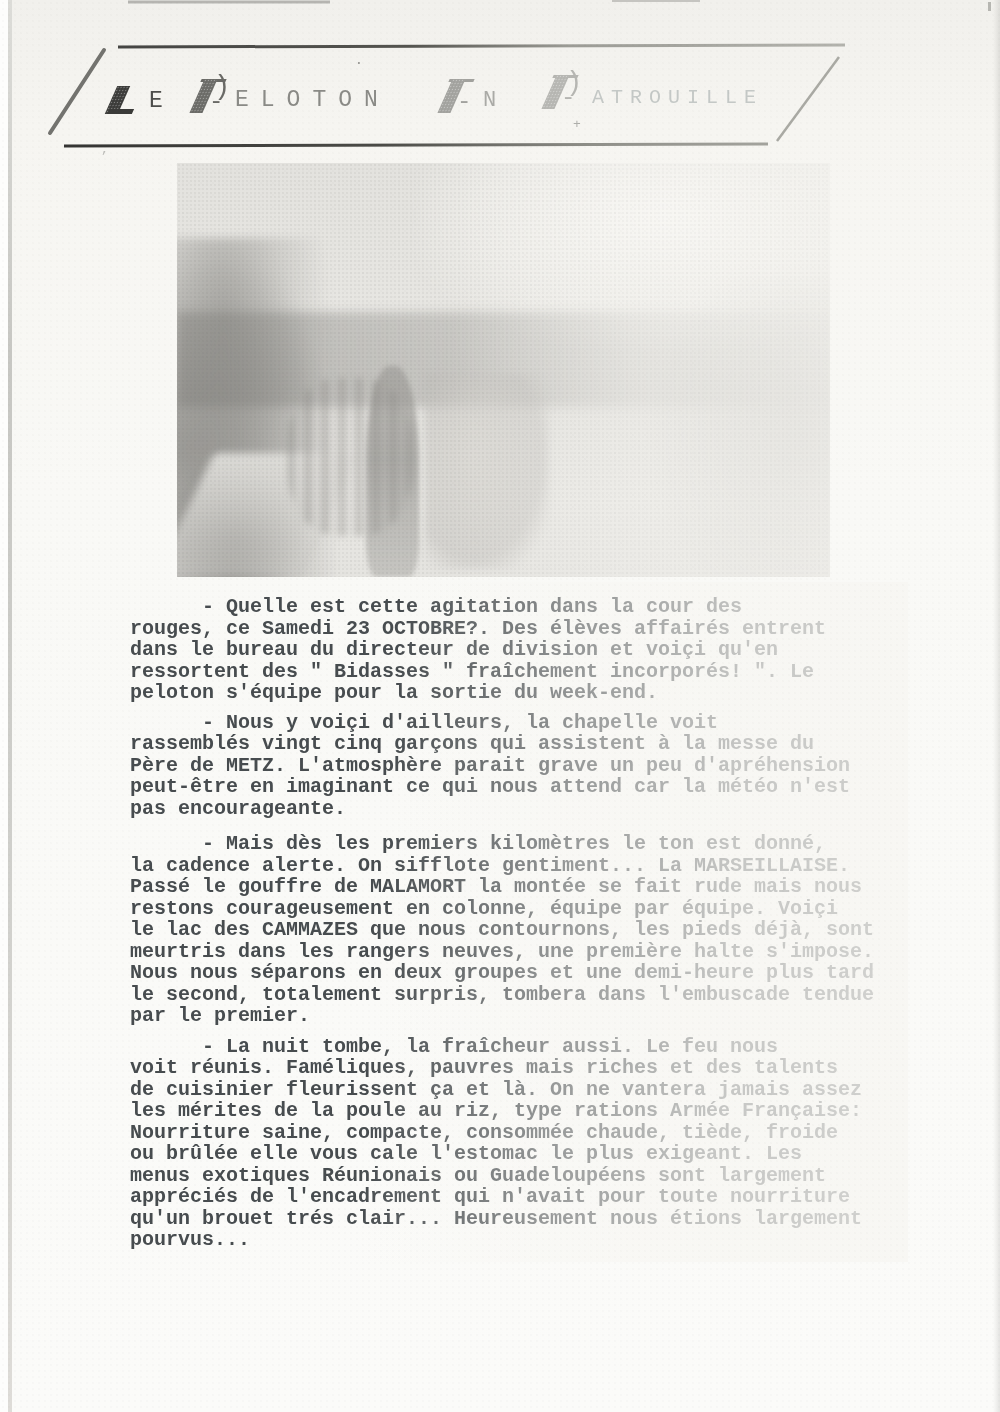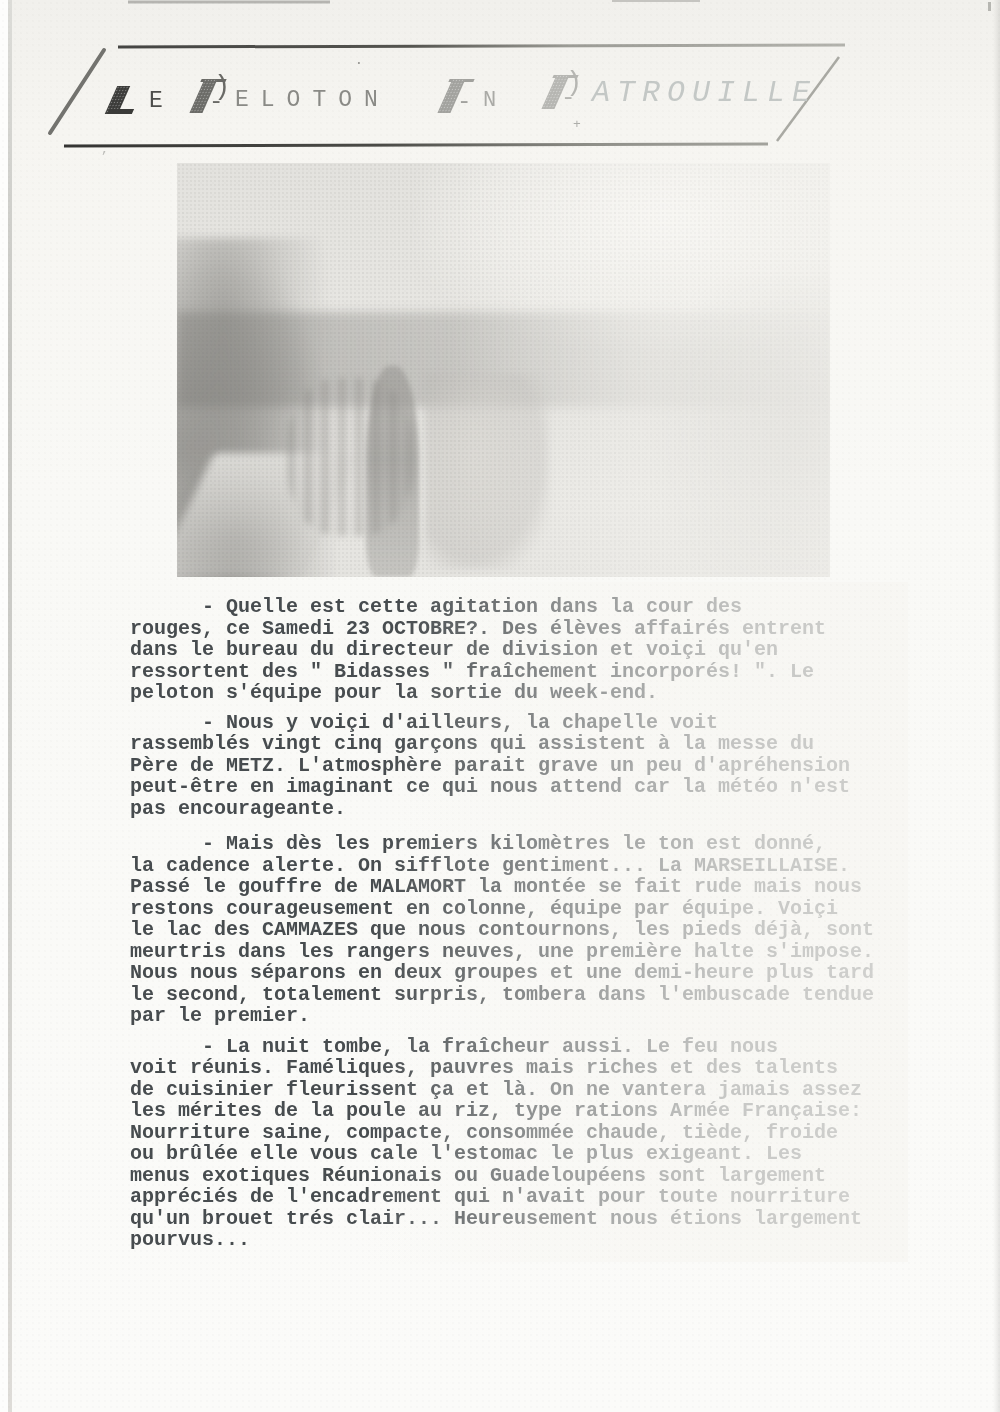--- a/index.html
+++ b/index.html
@@ -37,21 +37,21 @@
     background:var(--stem,#555); transform:skewX(-24deg); }
   .init.has-foot::after { content:""; position:absolute; left:5px; bottom:0; width:24px; height:5px;
     background:var(--stem,#555); transform:skewX(-24deg); }
   .bowl { position:absolute; left:24px; top:-5px; font-size:27px; line-height:1;
     color:var(--stem,#555); font-weight:normal; }
   .dashg { position:absolute; left:19px; top:11px; font-size:24px; line-height:1;
     color:var(--stem,#555); }
   .rest { color:var(--txt,#777); font-size:23px; line-height:1; margin-left:9px; padding-bottom:1px;
     letter-spacing:12px; white-space:pre; }
   .w2 .rest { font-size:22px; letter-spacing:10px; }
-  .w3 .rest { font-size:30px; letter-spacing:7px; margin-left:14px;font-style:italic; }
+  .w3 .rest { font-size:20px; letter-spacing:7px; margin-left:14px; }
 
   
   .photo { position:absolute; left:177px; top:163px; width:653px; height:414px; overflow:hidden;
     background: linear-gradient(180deg,#e3e2de 0%, #e7e6e2 36%, #e2e1dd 55%, #e8e7e3 82%, #e5e4e0 100%); }
   .photo > div { position:absolute; }
   .ph-skyglow { right:-12%; top:-18%; width:75%; height:62%; filter:blur(7px);
     background: radial-gradient(ellipse, rgba(250,249,246,0.95), rgba(246,245,241,0.45) 55%, transparent 78%); }
   .ph-treeline { left:0; top:36%; width:100%; height:23%; filter:blur(5px);
     background: linear-gradient(90deg, rgba(148,147,143,0.55), rgba(160,159,155,0.42) 42%, rgba(185,184,180,0.24) 72%, rgba(205,204,200,0.12) 100%); }
   .ph-right-veg { right:-5%; top:28%; width:32%; height:85%; filter:blur(7px);

